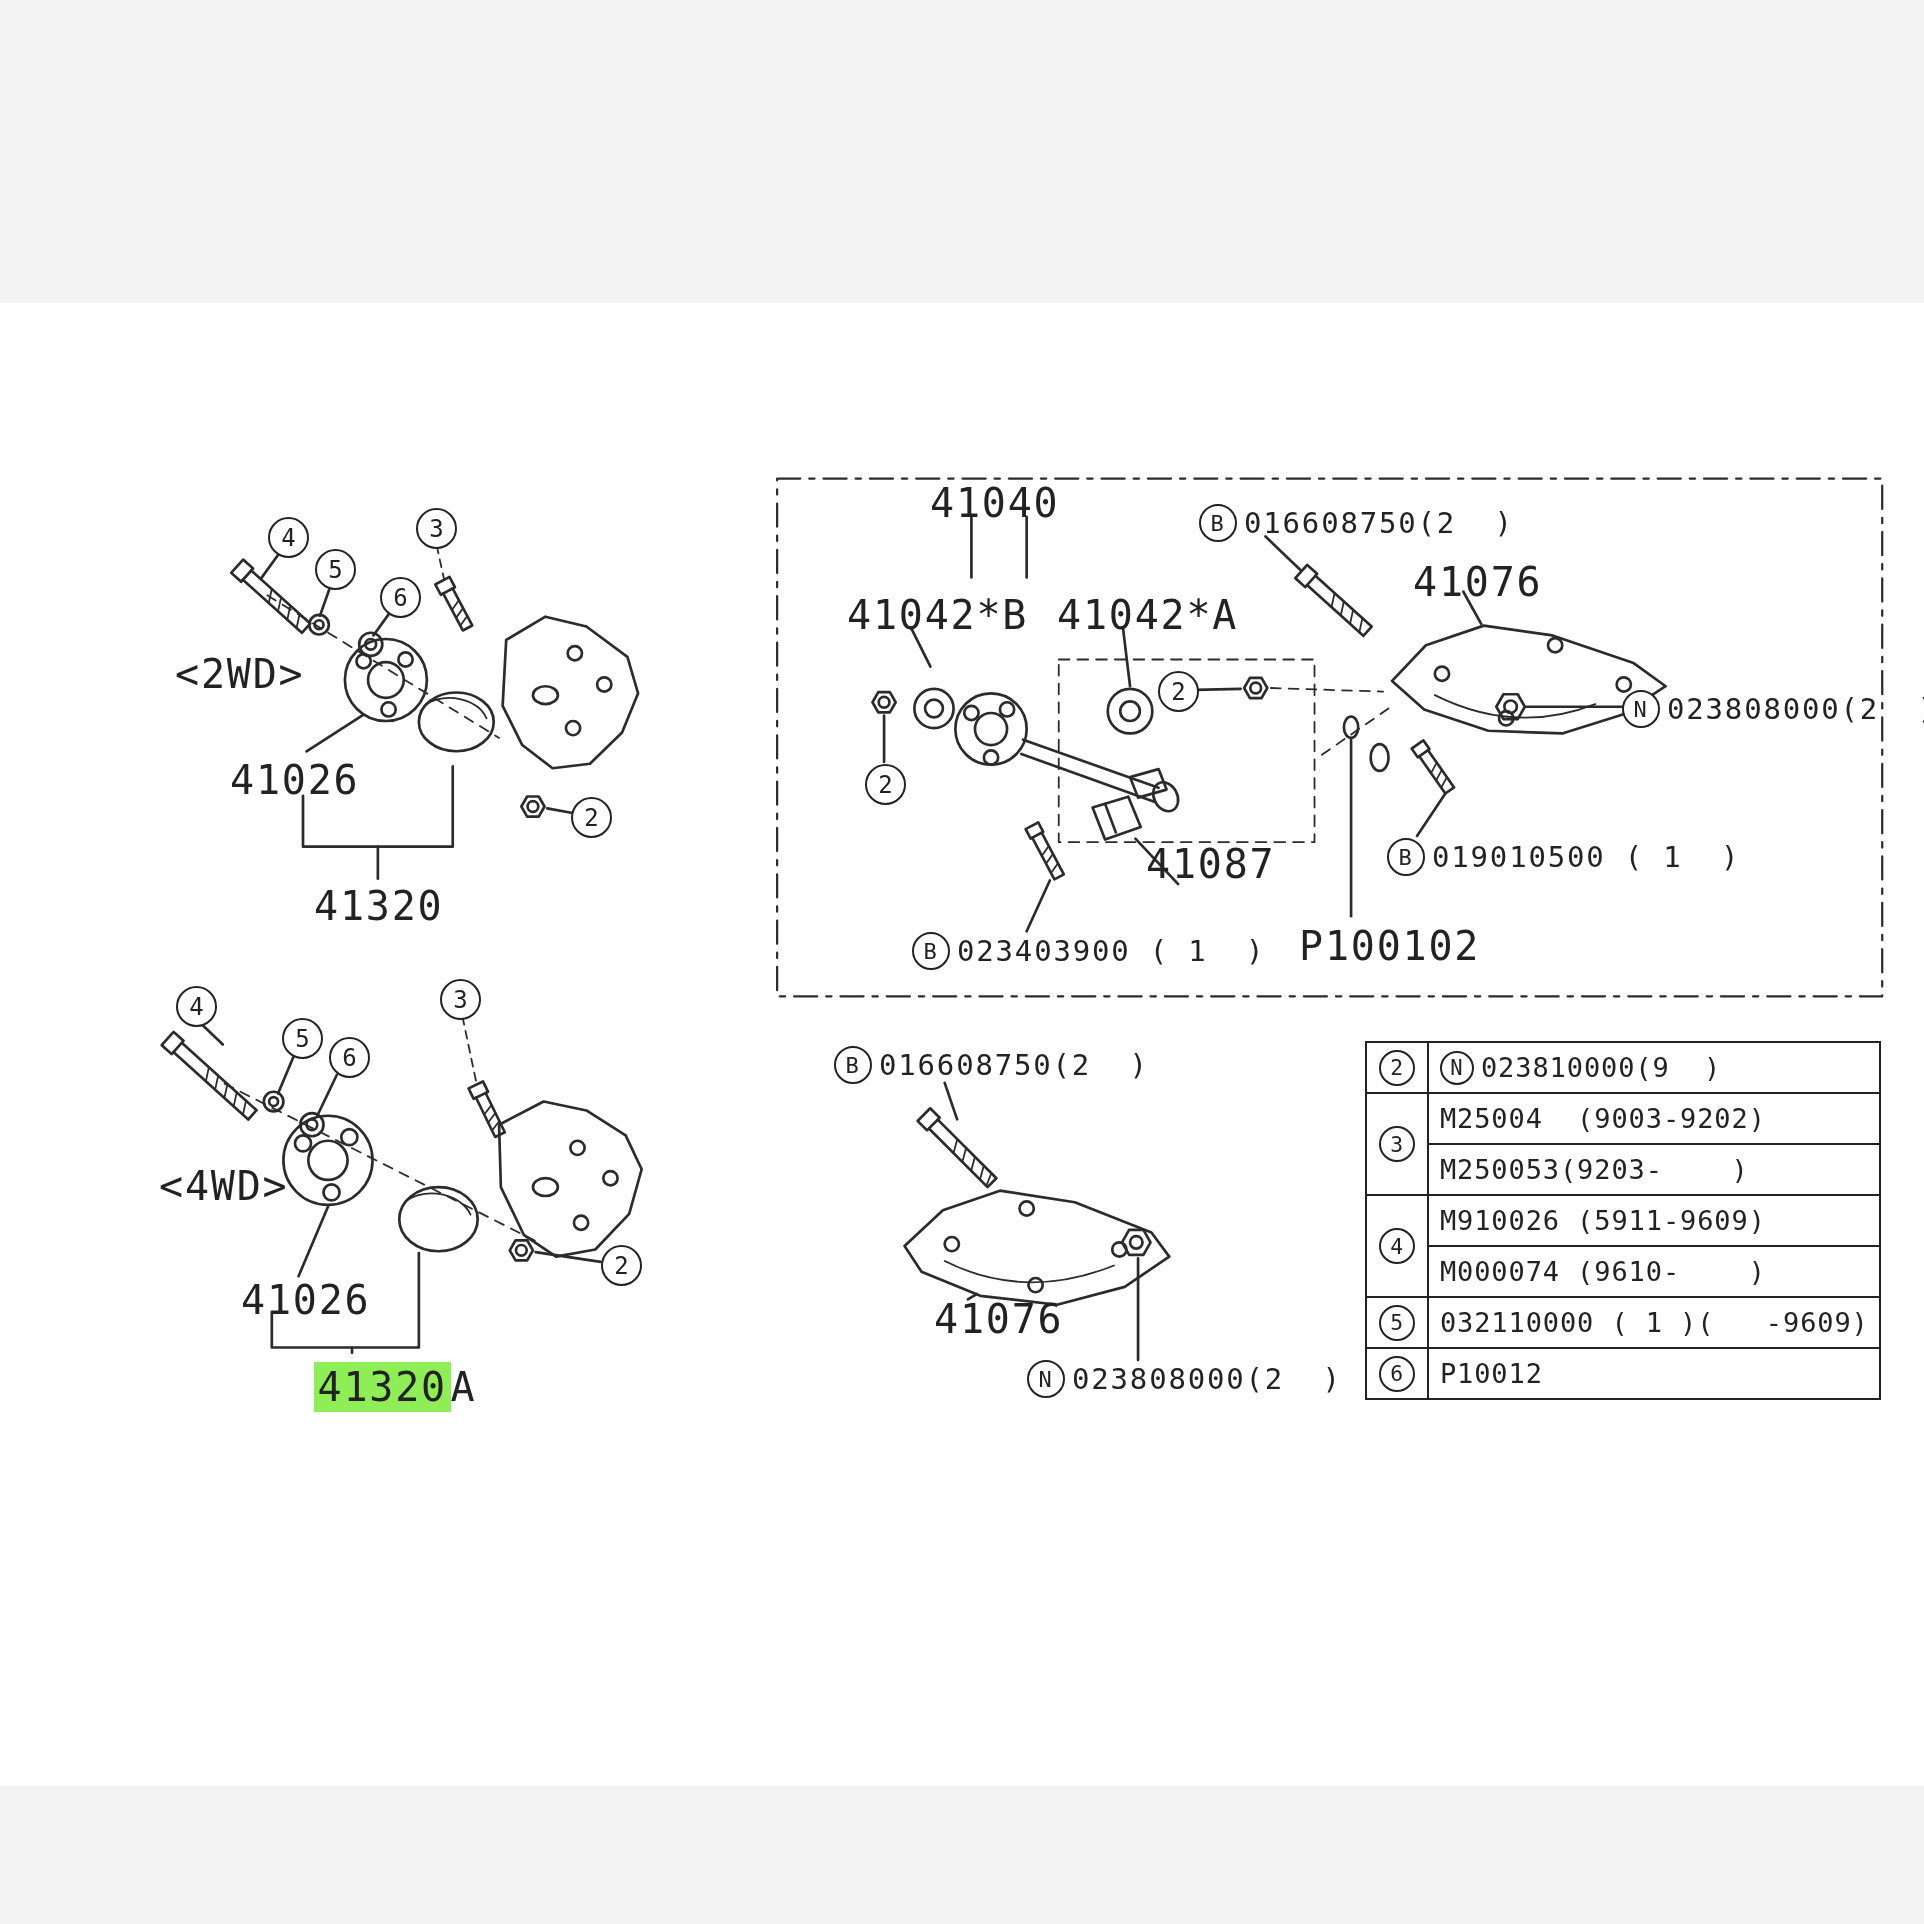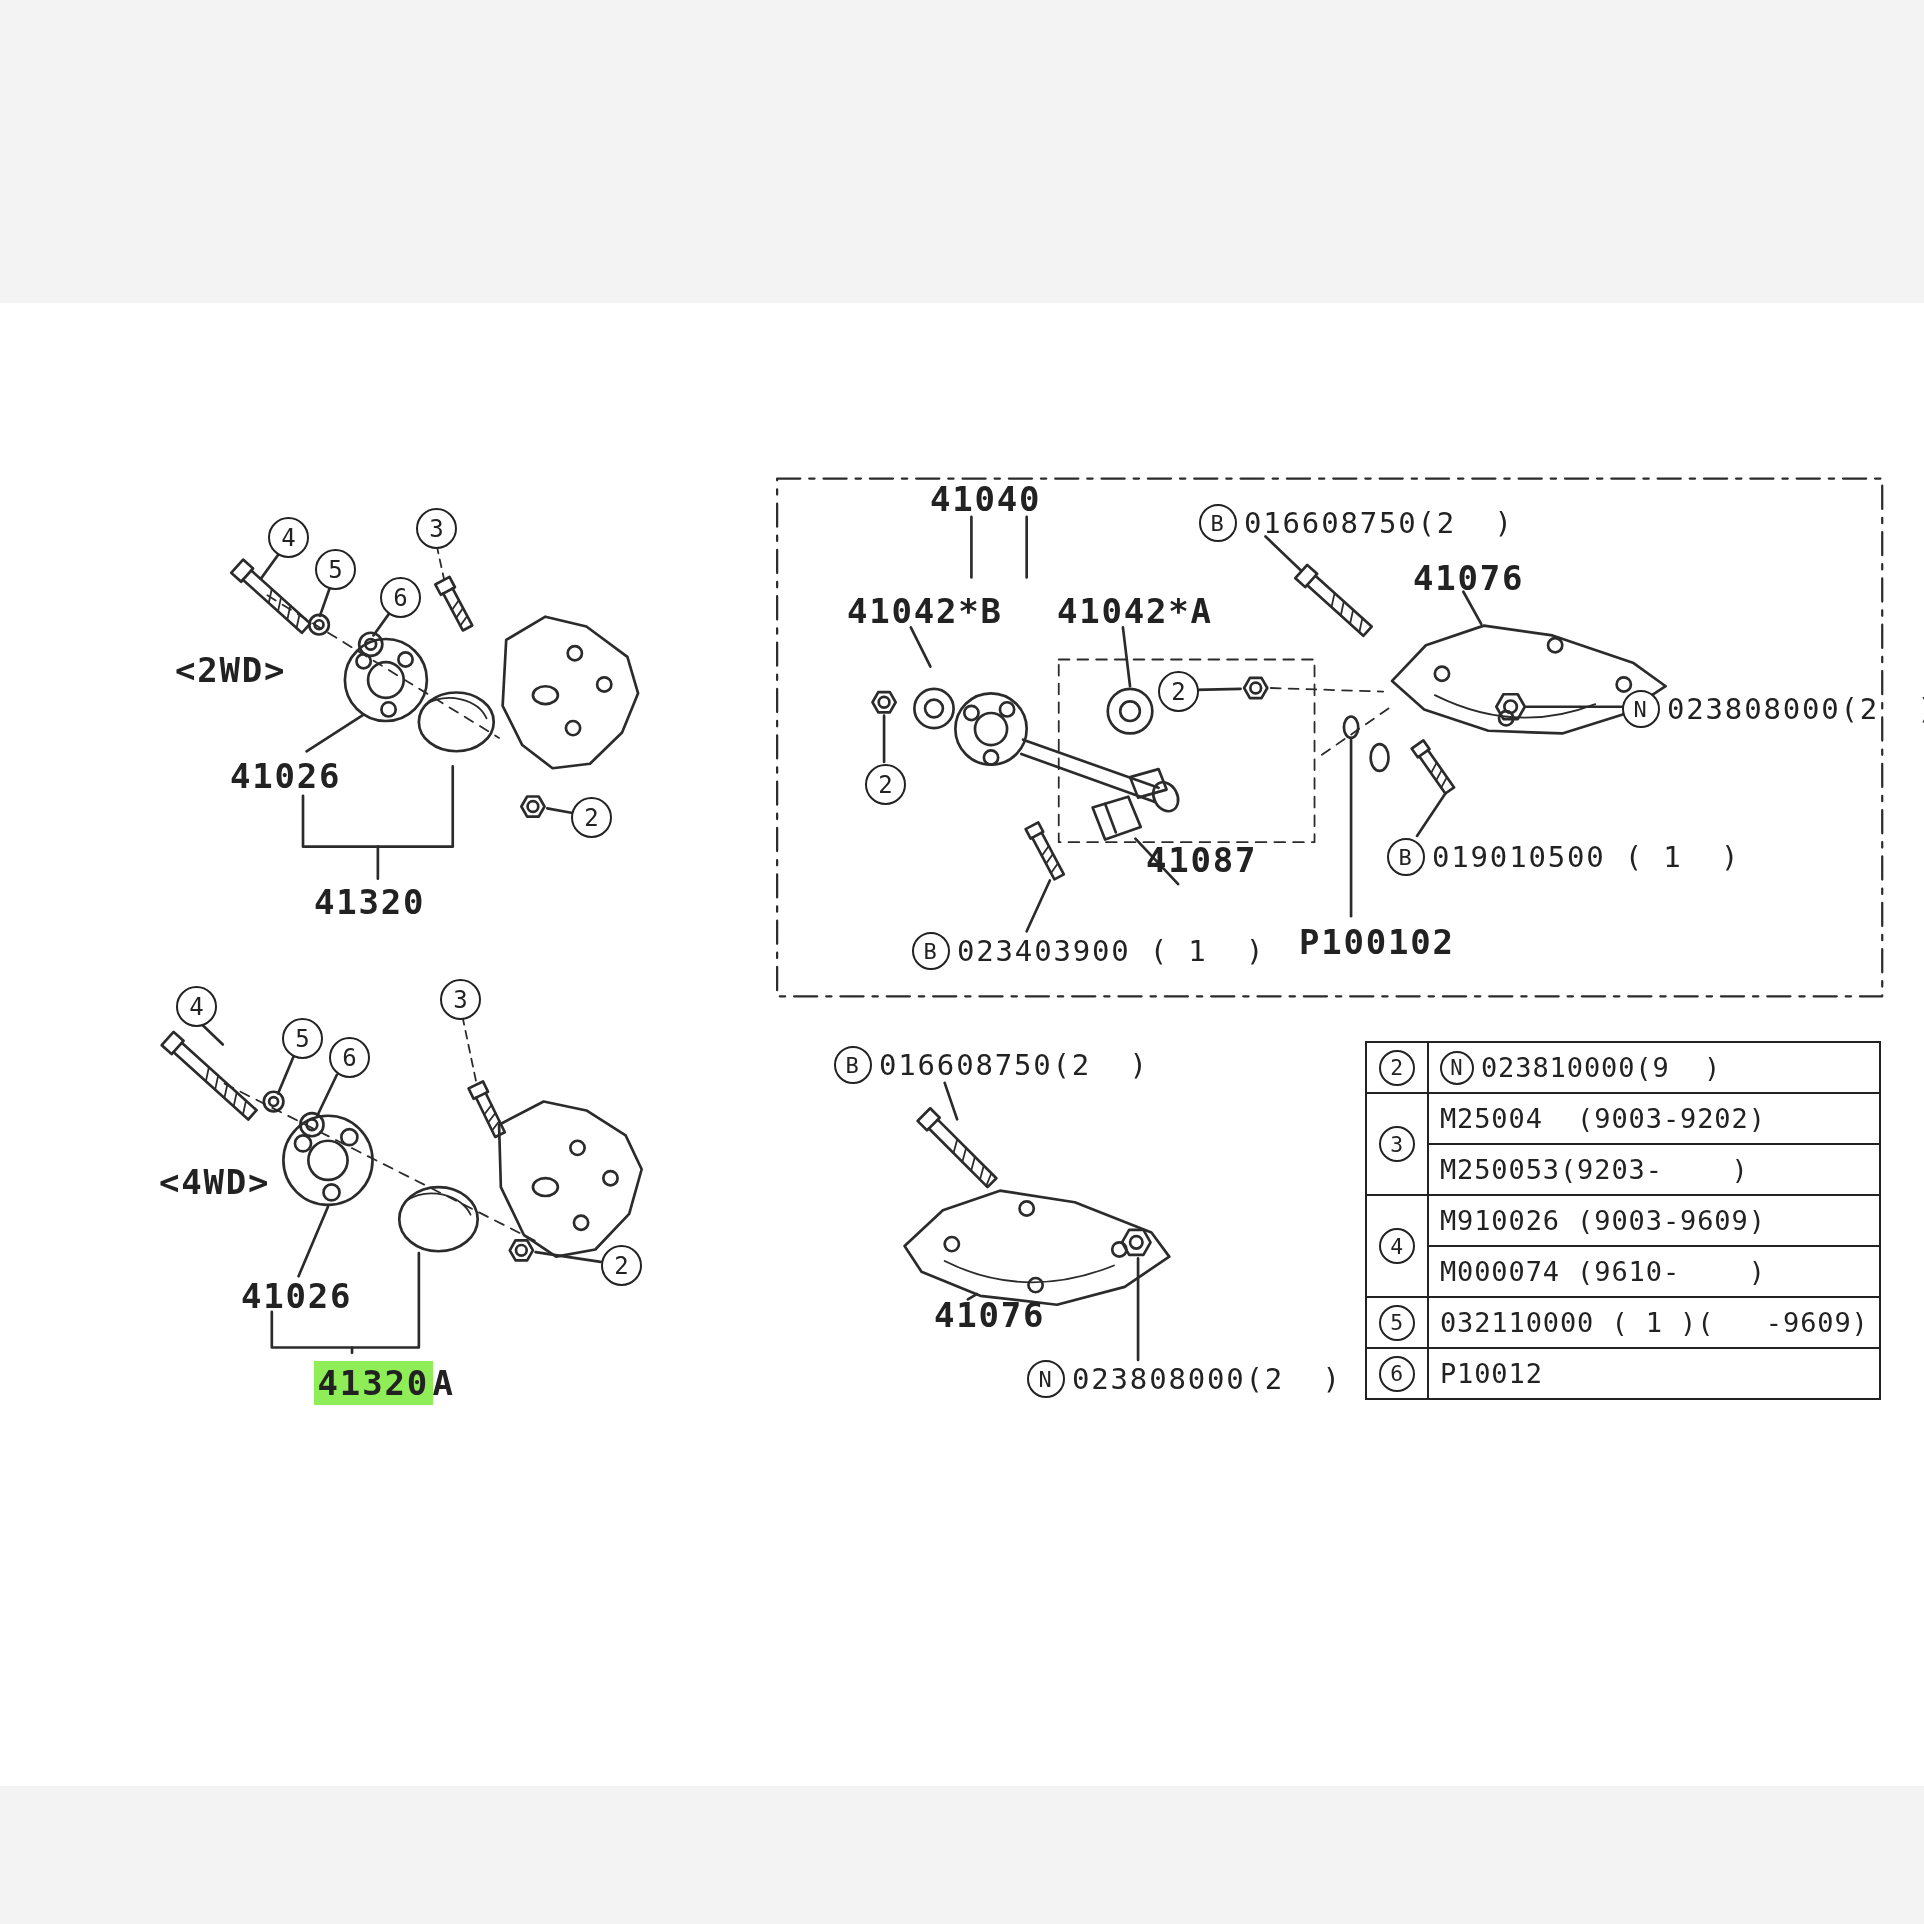--- a/index.html
+++ b/index.html
@@ -2,21 +2,21 @@
 <html style="font-size:14.3px"><head>
 <meta charset="utf-8">
 <style>
   html,body{margin:0;padding:0;background:#fff;}
   #stage{position:relative;width:1925px;height:1925px;background:#ffffff;overflow:hidden;
          font-family:"DejaVu Sans Mono",monospace;color:#222;}
   .band{position:absolute;left:0;width:1925px;background:#f3f3f3;}
   .band.top{top:0;height:303px;}
   .band.bottom{top:1786px;height:139px;}
   svg.art{position:absolute;left:0;top:0;}
-  .lbl{position:absolute;font-size:34px;letter-spacing:1.8px;white-space:pre;line-height:1.1;font-weight:bold;}
+  .lbl{position:absolute;font-size:40px;letter-spacing:1.8px;white-space:pre;line-height:1.1;}
   .lblrow{position:absolute;display:flex;align-items:center;gap:7.1px;font-size:29px;letter-spacing:1.8px;white-space:pre;}
   .co{position:absolute;width:37px;height:37px;border:2.7px solid #222;border-radius:50%;
       background:#fff;display:flex;align-items:center;justify-content:center;font-size:24px;}
   .badge{display:inline-flex;width:34px;height:34px;border:2.7px solid #222;border-radius:50%;
          align-items:center;justify-content:center;font-size:22px;flex:0 0 auto;background:#fff;}
   .hl{background:#8fee58;padding:1.8px 3.6px;}
   table.ptable{position:absolute;left:1365px;top:1041px;border-collapse:collapse;background:#fff;}
   table.ptable td{border:2.7px solid #222;height:49px;font-size:27px;letter-spacing:0.9px;
                   padding:0 10.7px;white-space:pre;font-family:"DejaVu Sans Mono",monospace;}
   table.ptable td.cc{width:46px;text-align:center;padding:0 7.1px;}
@@ -336,21 +336,21 @@
     </tr>
     <tr>
       <td class="cc" rowspan="2"><span class="mini">3</span></td>
       <td><span>M25004  (9003-9202)</span></td>
     </tr>
     <tr>
       <td><span>M250053(9203-    )</span></td>
     </tr>
     <tr>
       <td class="cc" rowspan="2"><span class="mini">4</span></td>
-      <td><span>M910026 (9003-9609)</span></td>
+      <td><span>M910026 (5911-9609)</span></td>
     </tr>
     <tr>
       <td><span>M000074 (9610-    )</span></td>
     </tr>
     <tr>
       <td class="cc"><span class="mini">5</span></td>
       <td><span>032110000 ( 1 )(   -9609)</span></td>
     </tr>
     <tr>
       <td class="cc"><span class="mini">6</span></td>

